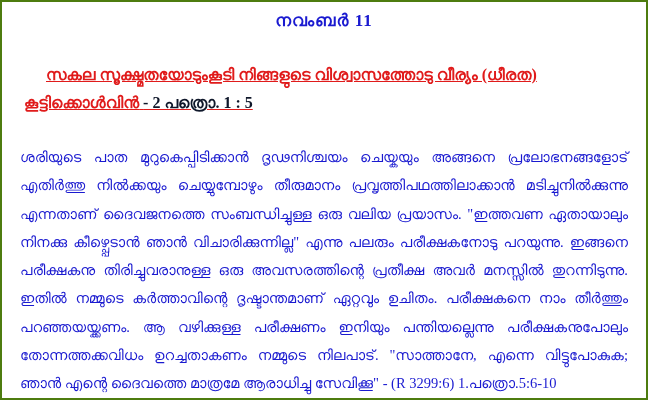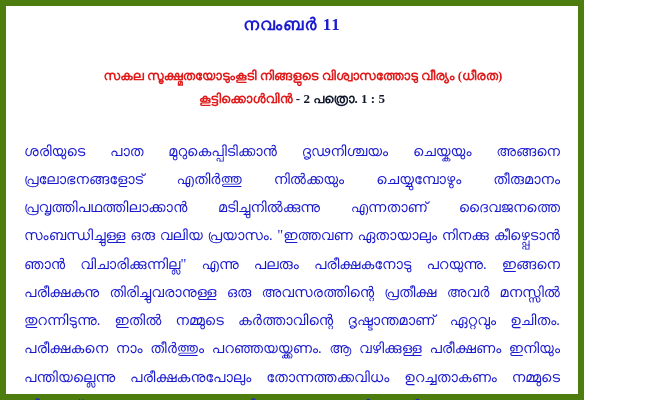--- a/index.html
+++ b/index.html
@@ -8,42 +8,43 @@
   }
   body {
     width: 648px;
     height: 400px;
     background: #ffffff;
     font-family: "Liberation Serif", serif;
     overflow: hidden;
   }
   .page {
     position: relative;
-    width: 584px;
+    width: 648px;
     height: 400px;
     box-sizing: border-box;
-    border: 6px solid #4d7c0f;
+    border: 2px solid #4d7c0f;
     background: #ffffff;
   }
   .title {
     text-align: center;
     color: #1a1ad0;
     font-weight: bold;
     font-size: 17px;
     letter-spacing: 1px;
     margin-top: 9px;
     font-family: "Liberation Serif", serif;
   }
   .verse-block {
     margin: 30px 22px 0 22px;
     color: #e01b1b;
     font-weight: bold;
-    font-size: 13px;
+    font-size: 16px;
     line-height: 1.75;
-    text-align: center;
+    text-align: left;
+    text-decoration: underline;
   }
   .verse-line {
     display: block;
     white-space: nowrap;
   }
   .verse-line.first {
     padding-left: 22px;
   }
   .verse-ref {
     color: #0f172a;

